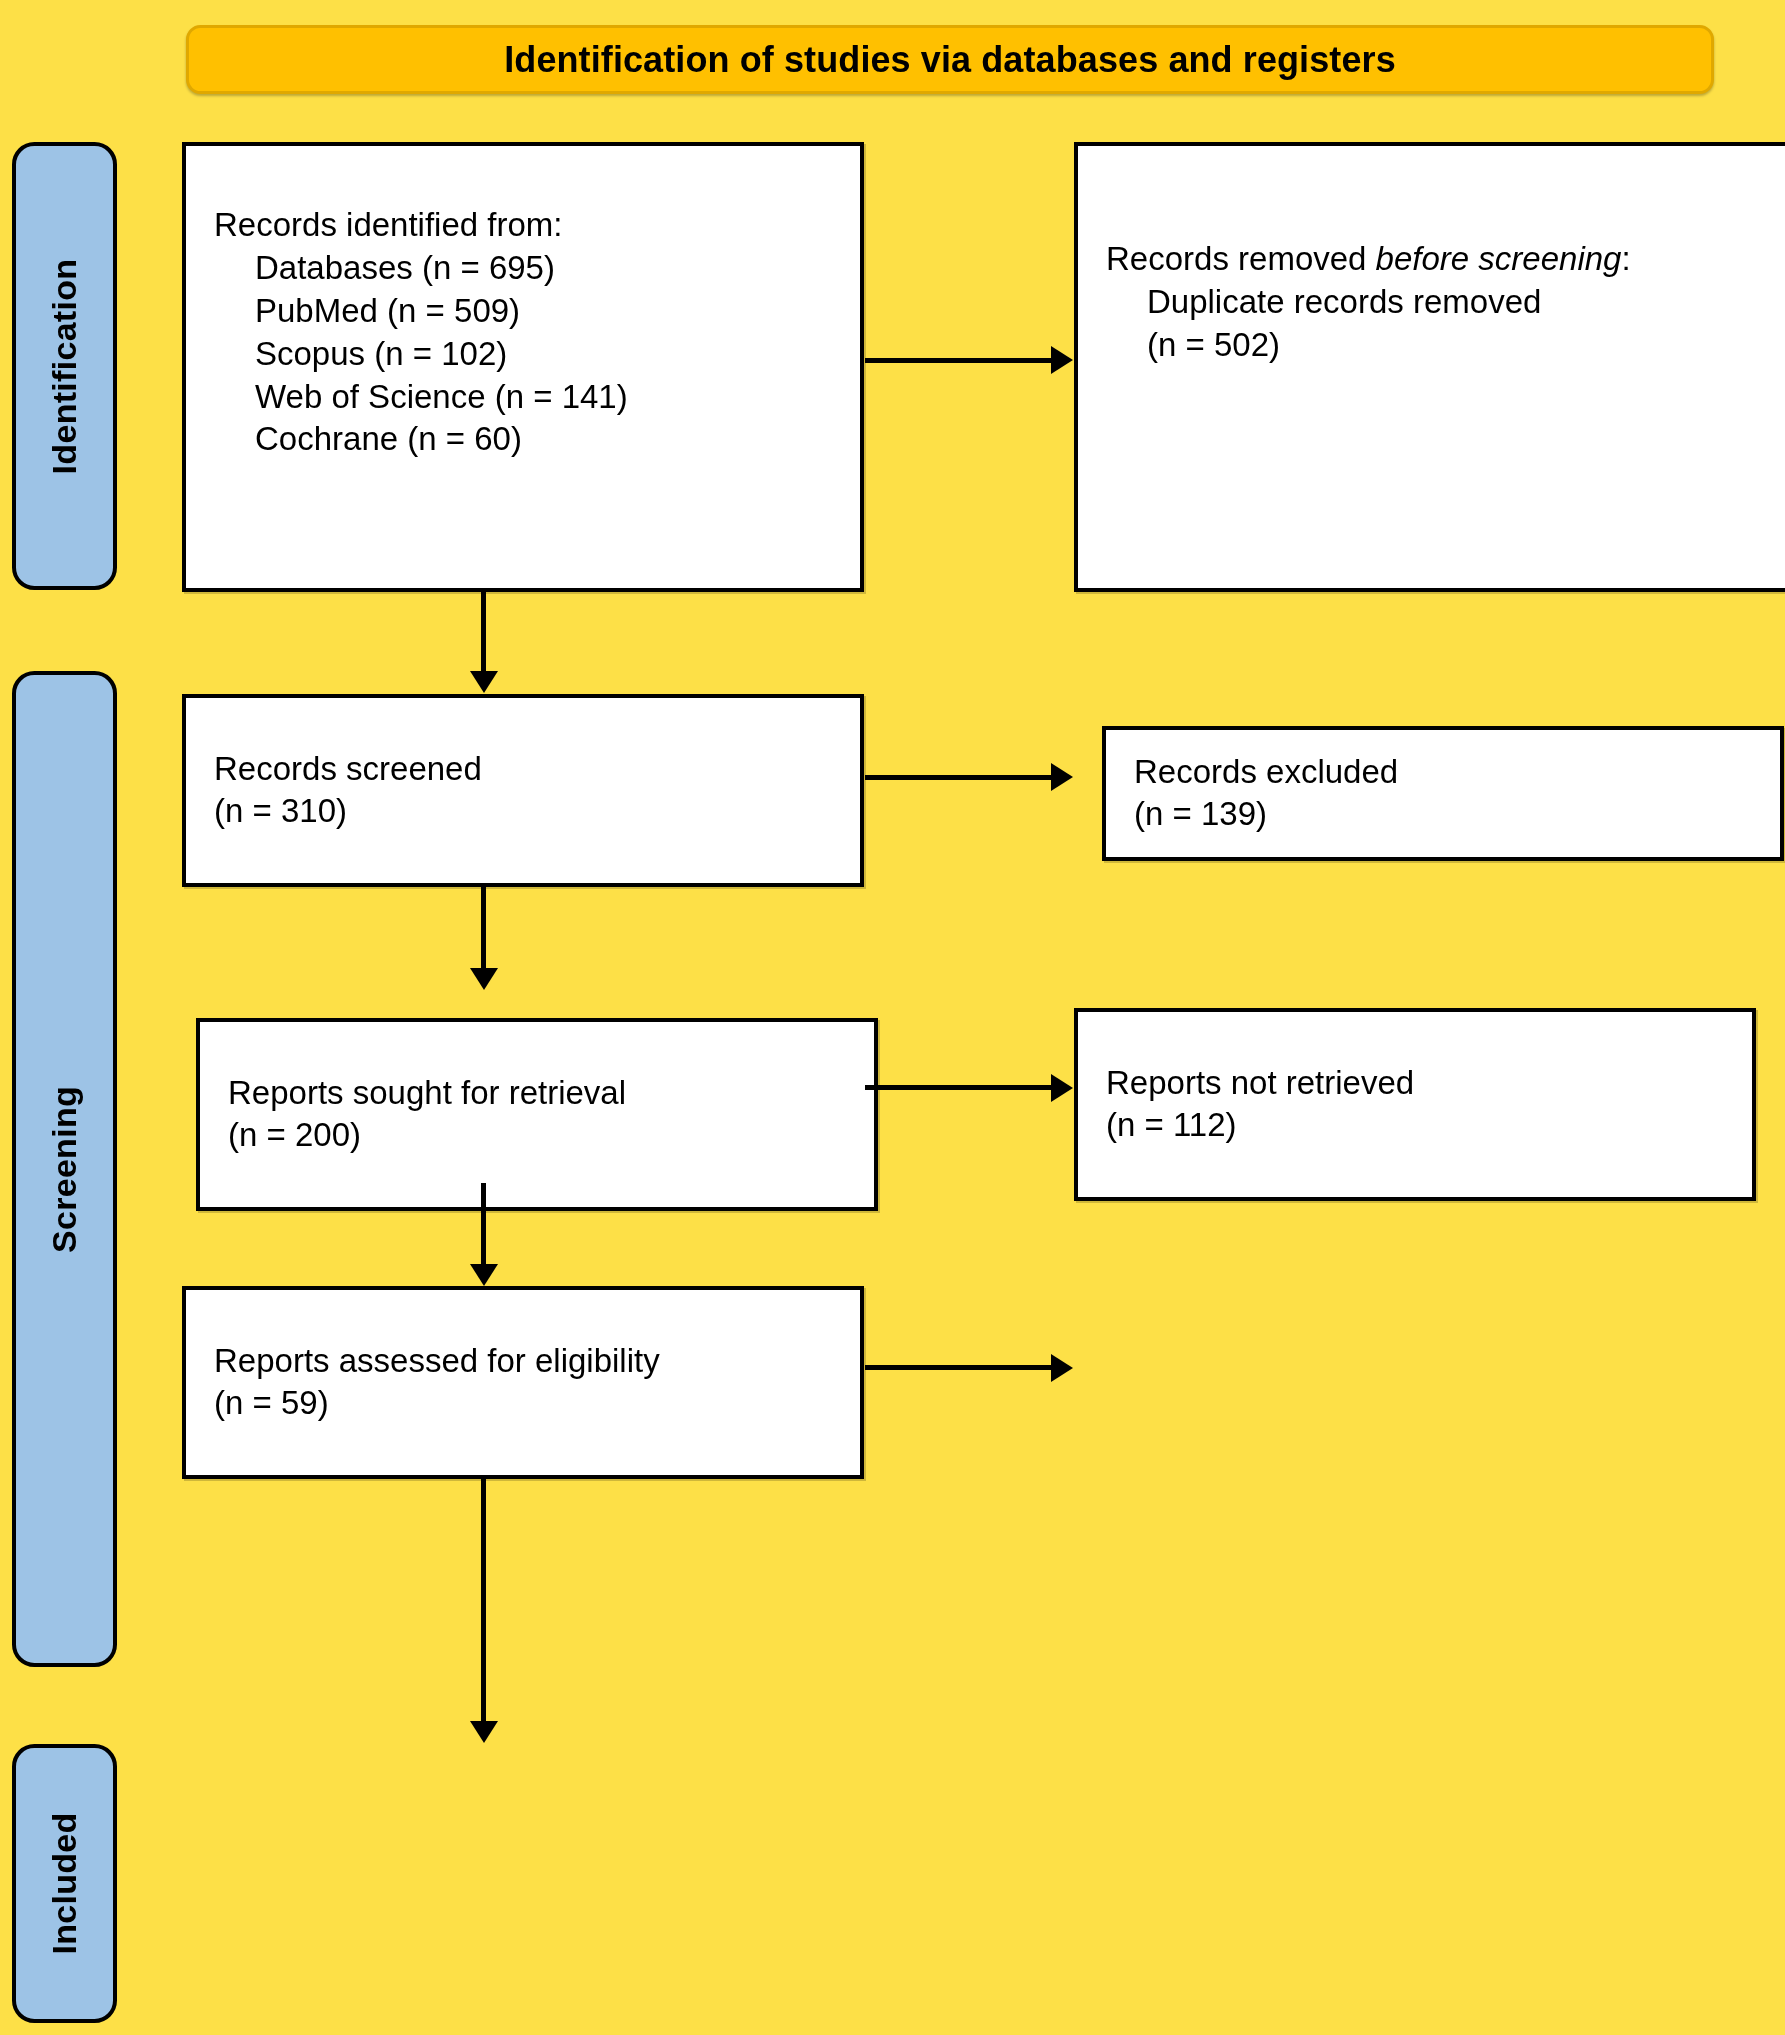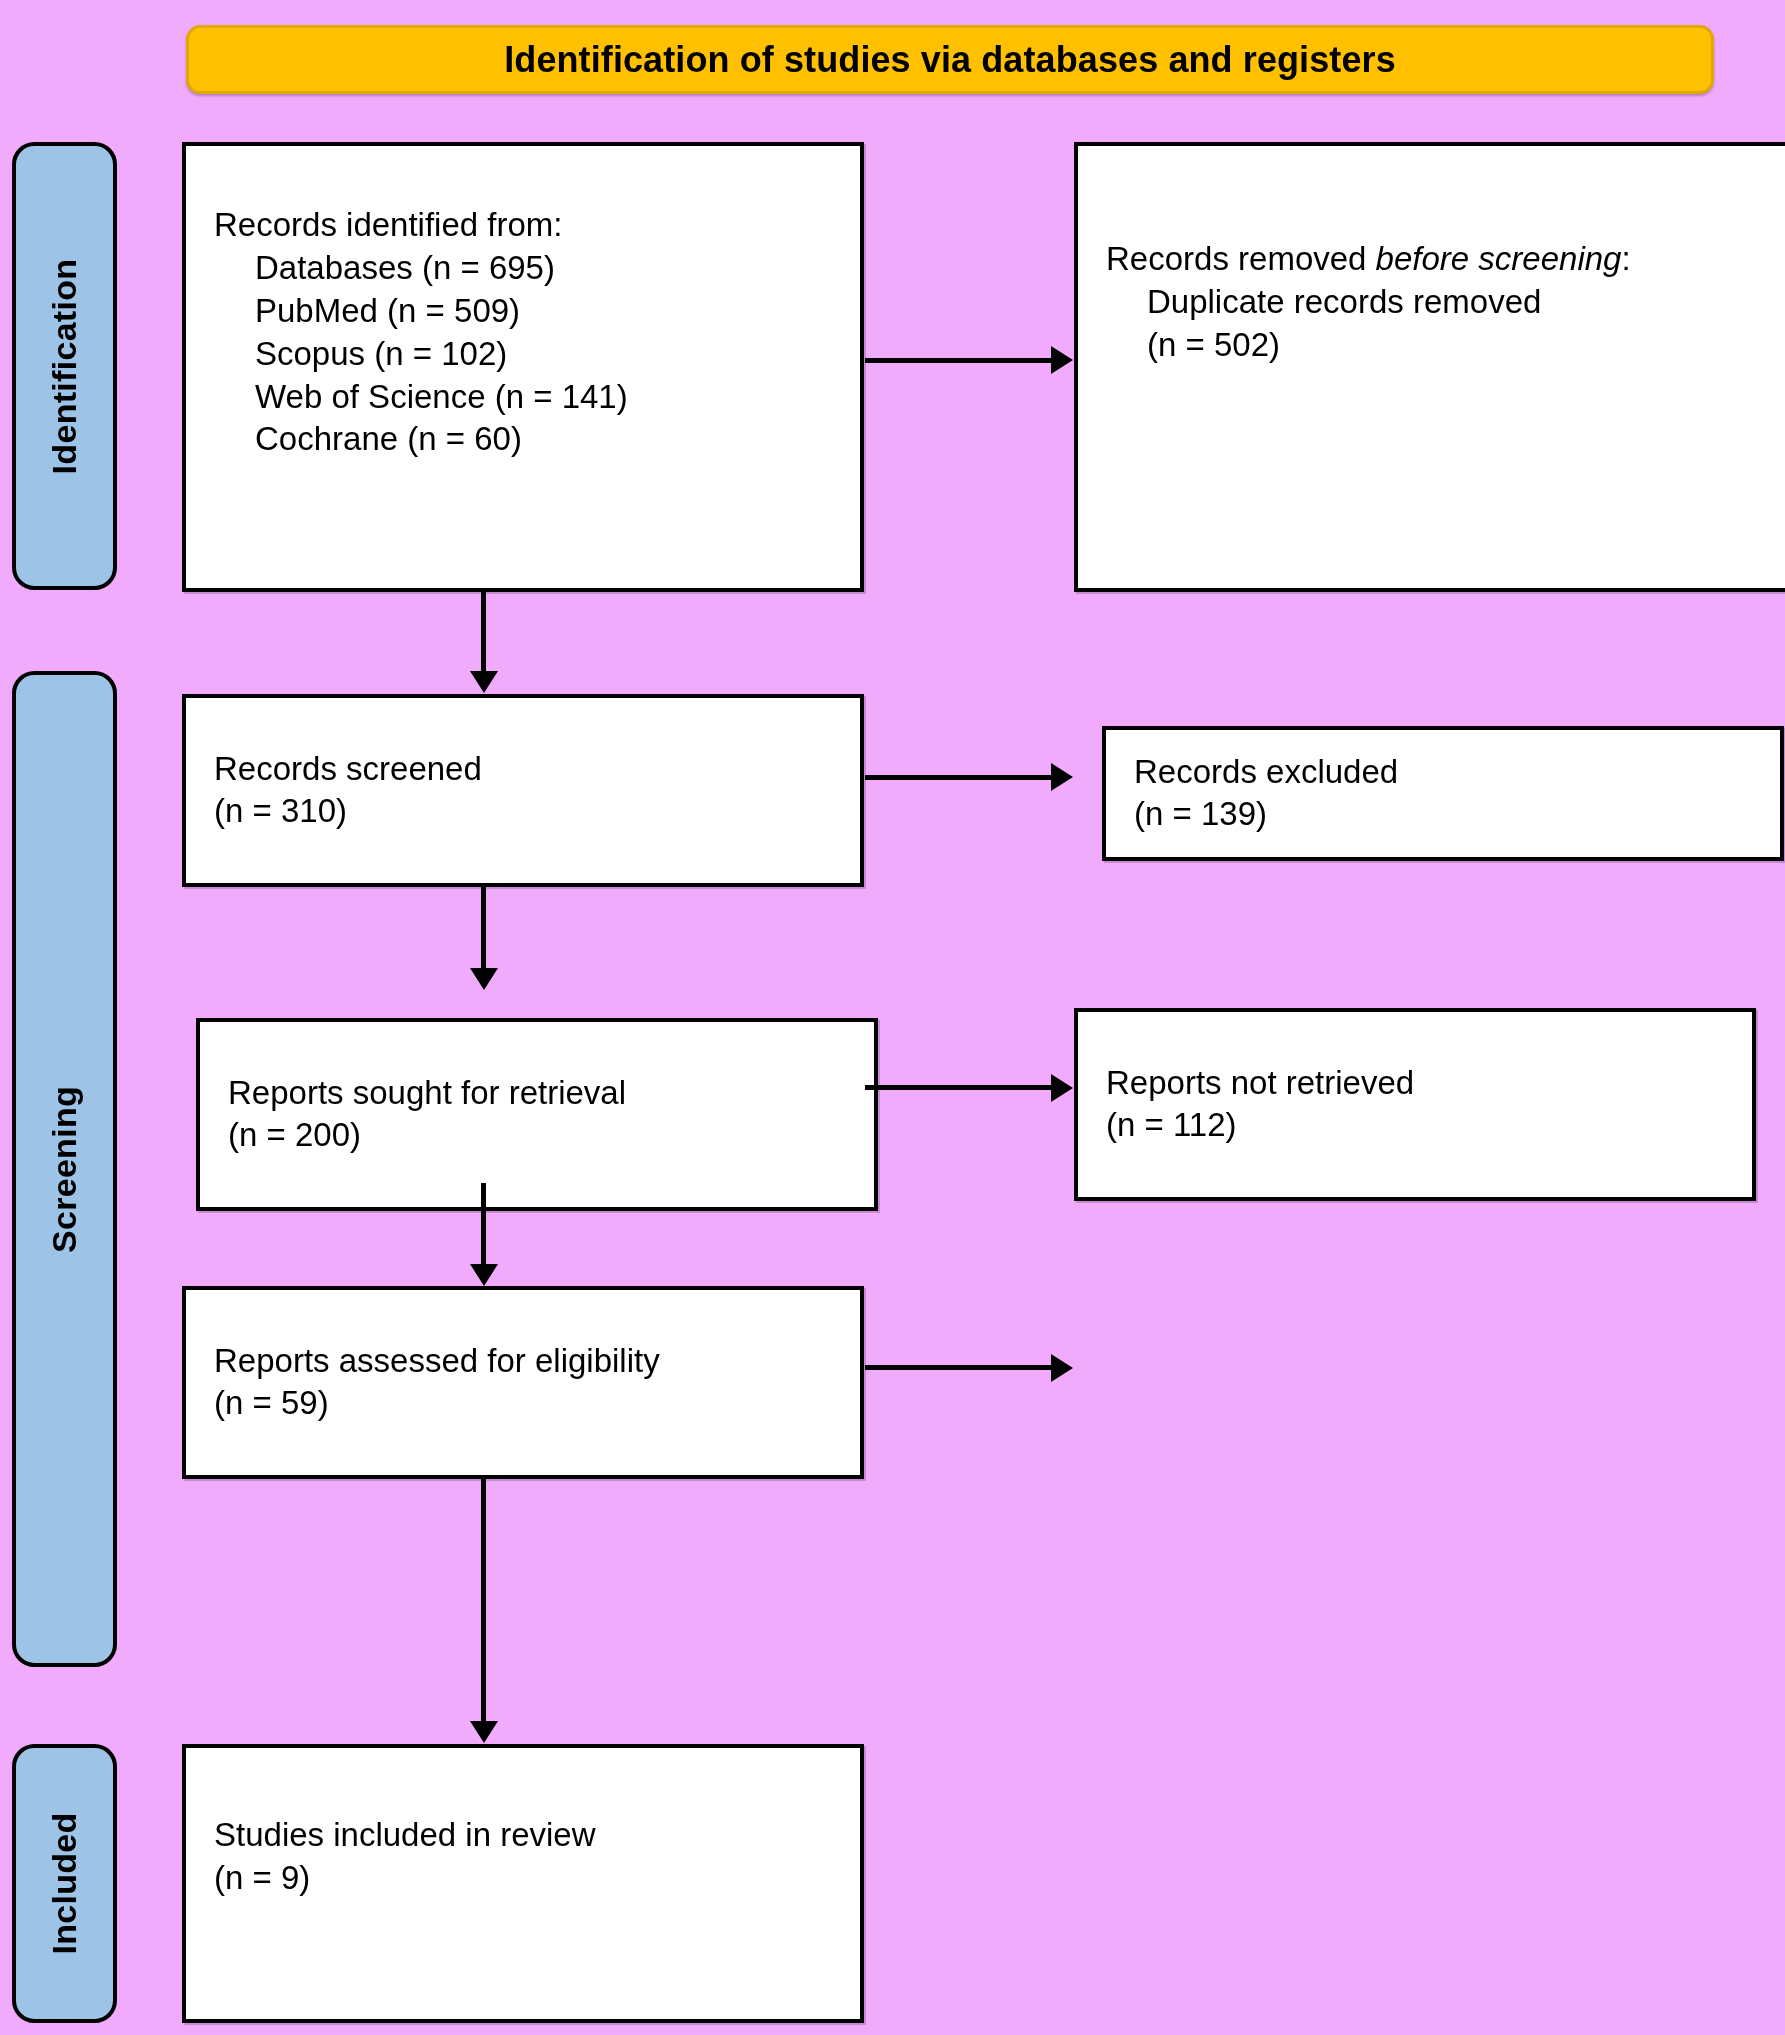--- a/index.html
+++ b/index.html
@@ -8,21 +8,21 @@
     padding: 0;
     background: #ffffff;
   }
   body {
     font-family: "Liberation Sans", "DejaVu Sans", sans-serif;
   }
   #canvas {
     position: relative;
     width: 1786px;
     height: 2035px;
-    background: #f0abfc;
+    background: #fde047;
     overflow: hidden;
   }
 
   
   .phase-pill {
     position: absolute;
     background: #9DC3E6;
     border: 4.6px solid #000000;
     border-radius: 22.4px;
     box-sizing: border-box;
@@ -200,21 +200,15 @@
     </div>
   </div>
 
 
   <div class="hline" style="left:865px; top:1365px; width:186px;"></div>
   <div class="arrow-right" style="left:1051px; top:1354px;"></div>
 
   <div class="vline" style="left:481px; top:1479px; height:244px;"></div>
   <div class="arrow-down" style="left:470px; top:1721px;"></div>
 
-  <div class="flowbox" style="left:182px; top:1744px; width:682px; height:279px;">
-    <div class="flowbox-inner" style="top:66px;">
-      <span>Studies included in review</span><br>
-      <span>(n = 9)</span>
-    </div>
-  </div>
 
 </div>
 
 
 </body></html>

